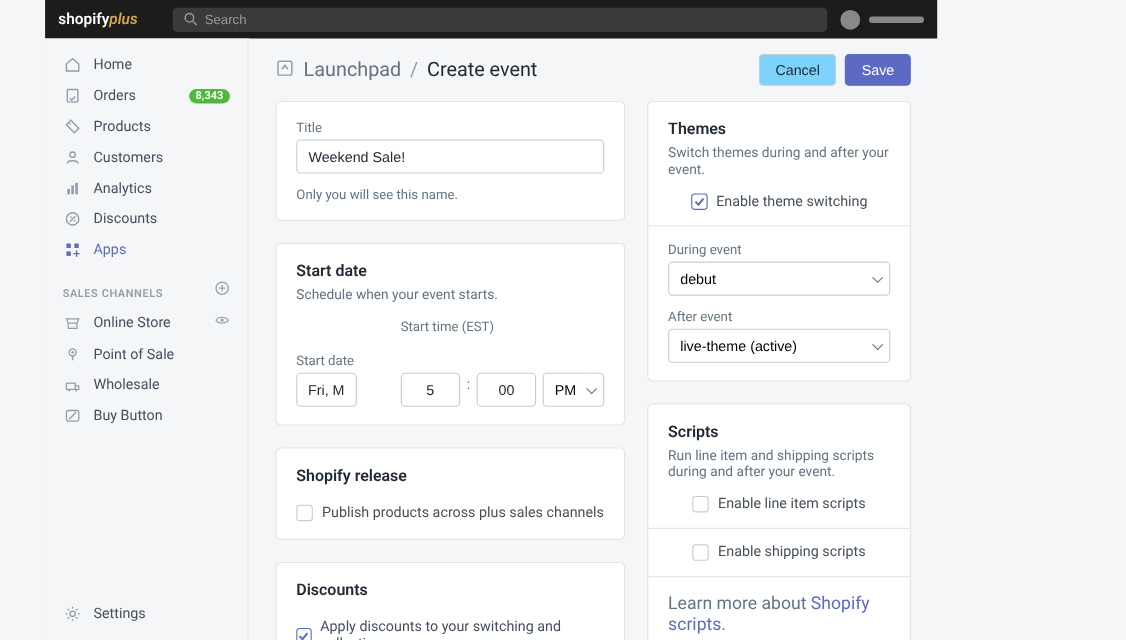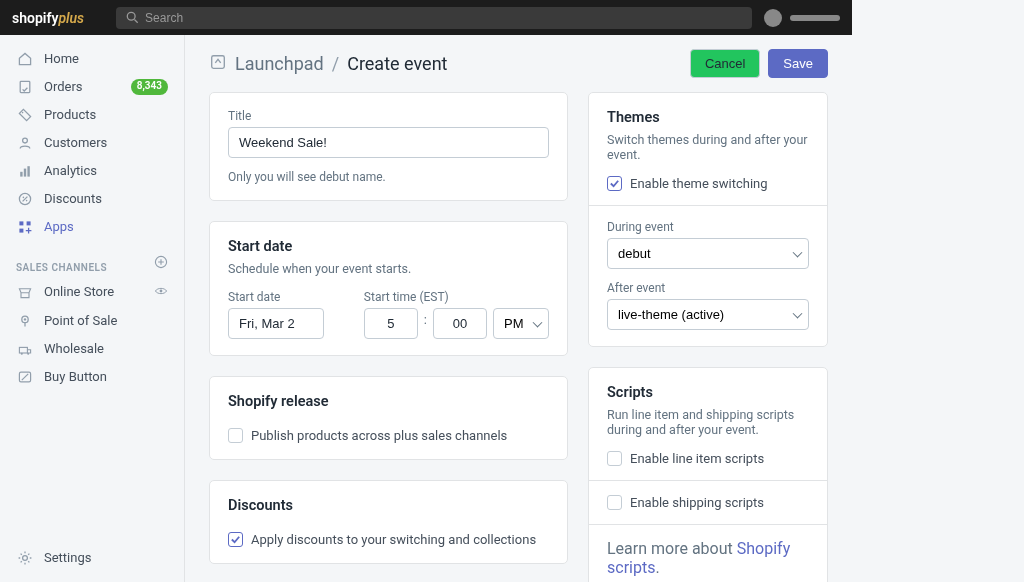--- a/index.html
+++ b/index.html
@@ -1,53 +1,53 @@
 <!DOCTYPE html>
 <html><head>
 <meta charset="utf-8">
 <style>
   * { box-sizing: border-box; margin: 0; padding: 0; }
   body { font-family: -apple-system, BlinkMacSystemFont, "Segoe UI", Roboto, sans-serif; background: #f4f6f8; color: #212b36; font-size: 13px; overflow: hidden; }
-  .app { width: 852px; height: 582px; display: flex; flex-direction: column; }
+  .app { width: 852px; height: 582px; display: flex; flex-direction: column; padding-left: 41px; }
 
   
   .topbar { height: 35px; background: #1c1c1c; display: flex; align-items: center; padding: 0 12px; gap: 12px; }
   .logo { display: flex; align-items: center; }
   .logo-text { color: #fff; font-weight: 600; font-size: 14px; }
   .logo-plus { color: #d4a84b; font-style: italic; font-weight: 600; font-size: 14px; }
   .searchbar { flex: 1; max-width: 680px; display: flex; align-items: center; background: #3a3a3a; border-radius: 4px; padding: 4px 10px; margin-left: 20px; }
   .searchbar svg { margin-right: 6px; }
   .searchbar input { flex: 1; background: transparent; border: none; color: #ccc; font-size: 12px; outline: none; }
   .searchbar input::placeholder { color: #999; }
   .topbar-right { margin-left: auto; display: flex; align-items: center; gap: 8px; }
   .avatar-circle { width: 18px; height: 18px; border-radius: 50%; background: #888; }
   .avatar-bar { width: 50px; height: 6px; border-radius: 3px; background: #888; }
 
   
   .below { flex: 1; display: flex; min-height: 0; }
   .sidebar { width: 185px; background: #f4f6f8; border-right: 1px solid #e1e3e5; display: flex; flex-direction: column; padding: 10px 0; }
-  .nav-item { display: flex; gap: 10px; padding: 6px 16px; color: #454f5b; cursor: pointer; font-size: 13px; }
+  .nav-item { display: flex; align-items: center; gap: 10px; padding: 6px 16px; color: #454f5b; cursor: pointer; font-size: 13px; }
   .nav-item.active { color: #5c6ac4; }
   .nav-item .icon { width: 18px; display: flex; justify-content: center; color: #919eab; }
   .nav-item.active .icon { color: #5c6ac4; }
   .nav-item .badge { margin-left: auto; background: #50b83c; color: #fff; border-radius: 9px; padding: 1px 6px; font-size: 10px; font-weight: 600; }
   .nav-section-header { padding: 14px 16px 5px; color: #919eab; font-size: 10px; font-weight: 600; letter-spacing: .5px; display:flex; justify-content:space-between; align-items:flex-end;}
   .nav-section-header .plus { color: #919eab; cursor: pointer; font-size: 15px;}
   .nav-item .trailing { margin-left: auto; color: #919eab; }
   .sidebar-spacer { flex: 1; }
 
   
   .main { flex: 1; display: flex; flex-direction: column; min-width: 0; }
   .breadcrumb-row { display: flex; align-items: center; padding: 14px 24px; }
   .bc-icon { color: #919eab; margin-right: 8px; }
   .bc-root { color: #637381; font-size: 18px; }
   .bc-sep { color: #919eab; margin: 0 8px; font-size: 18px; }
   .bc-current { color: #212b36; font-size: 18px; }
   .breadcrumb-actions { margin-left: auto; display: flex; gap: 8px; }
-  .btn { border-radius: 4px; padding: 6px 14px; font-size: 13px; cursor: pointer; border: 1px solid #c4cdd5; background: #22c55e; color:#212b36;}
+  .btn { border-radius: 4px; padding: 6px 14px; font-size: 13px; cursor: pointer; border: 1px solid #c4cdd5; background: #7dd3fc; color:#212b36;}
   .btn-primary { background: #5c6ac4; border-color: #5c6ac4; color: #fff; }
 
   .content { flex: 1; display: flex; gap: 20px; padding: 0 24px 24px; overflow-y: auto; }
   .col-main { flex: 1; display: flex; flex-direction: column; gap: 20px; min-width: 0;}
   .col-side { width: 240px; display: flex; flex-direction: column; gap: 20px; }
 
   .card { background: #fff; border: 1px solid #e1e3e5; border-radius: 5px; padding: 16px 18px; }
   .card-title { font-size: 14.5px; font-weight: 600; color: #212b36; margin-bottom: 6px; }
   .card-sub { color: #637381; font-size: 12.5px; margin-bottom: 14px; }
   .field-label { color: #637381; font-size: 12px; margin-bottom: 4px; display: block; }
@@ -55,21 +55,21 @@
   .helper { color: #637381; font-size: 12px; margin-top: 12px; }
   .row { display: flex; gap: 16px; align-items: flex-end; }
   .col { display: flex; flex-direction: column; }
   .time-sep { padding-bottom: 8px; color: #637381; }
   .select { border: 1px solid #c4cdd5; border-radius: 4px; padding: 7px 24px 7px 10px; font-size: 13px; background:#fff; appearance: none; position: relative; }
   .select-wrap { position: relative; display: inline-block; }
   .select-wrap::after { content: ""; position:absolute; right:8px; top:50%; width:6px; height:6px; border-right:1px solid #637381; border-bottom:1px solid #637381; transform: translateY(-70%) rotate(45deg); pointer-events:none;}
   .select-wrap.full { display:block; }
   .select-wrap.full .select{ width:100%; }
 
-  .checkbox-row { display: flex; align-items: center; gap: 8px; font-size: 13px; color: #454f5b; }
+  .checkbox-row { display: flex; align-items: center; gap: 8px; font-size: 13px; color: #454f5b; justify-content: center; }
   .chk { width: 15px; height: 15px; border: 1px solid #c4cdd5; border-radius: 3px; display:flex; align-items:center; justify-content:center; background:#fff; cursor:pointer;}
   .chk.checked { border-color: #5c6ac4; }
   .chk.checked svg path { stroke: #5c6ac4; }
   .vgap { height: 12px; }
 
   .side-block { }
   .side-field-label { color:#637381; font-size:12px; margin-bottom:4px; display:block;}
   .learn-more { color:#637381; font-size:16px;}
   .learn-more a { color:#5c6ac4; text-decoration:none;}
   .hr { border:none; border-top:1px solid #e1e3e5; margin: 14px -18px; }
@@ -245,32 +245,32 @@
           <button class="btn btn-primary">Save</button>
         </div>
       </div>
 
       <div class="content">
         <div class="col-main">
 
           <div class="card">
             <label class="field-label">Title</label>
             <input class="text-input" value="Weekend Sale!" style="">
-            <div class="helper">Only you will see debut name.</div>
+            <div class="helper">Only you will see this name.</div>
           </div>
 
           <div class="card">
             <div class="card-title">Start date</div>
             <div class="card-sub">Schedule when your event starts.</div>
             <div class="row">
               <div class="col" style="width:140px;">
                 <label class="field-label">Start date</label>
                 <input class="text-input" value="Fri, Mar 2" style="">
               </div>
-              <div class="col" style="margin-left:24px;">
+              <div class="col" style="margin-left:24px;gap:31px;">
                 <label class="field-label">Start time (EST)</label>
                 <div class="row" style="align-items:center; gap:6px;">
                   <input class="text-input" style="width: 54px; text-align: center;" value="5">
                   <span class="time-sep">:</span>
                   <input class="text-input" style="width: 54px; text-align: center;" value="00">
                   <span class="select-wrap"><select class="select"><option>PM</option></select></span>
                 </div>
               </div>
             </div>
           </div>

